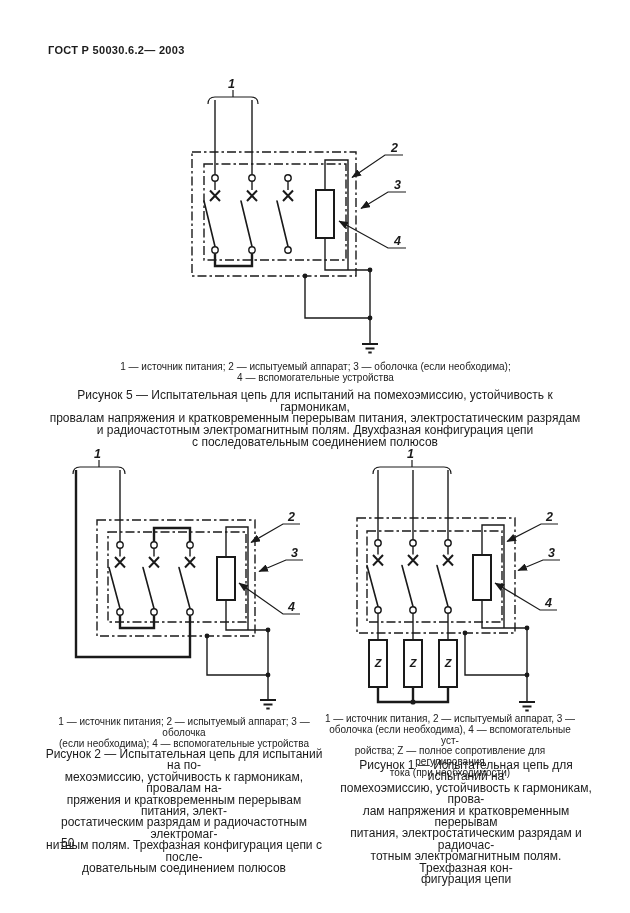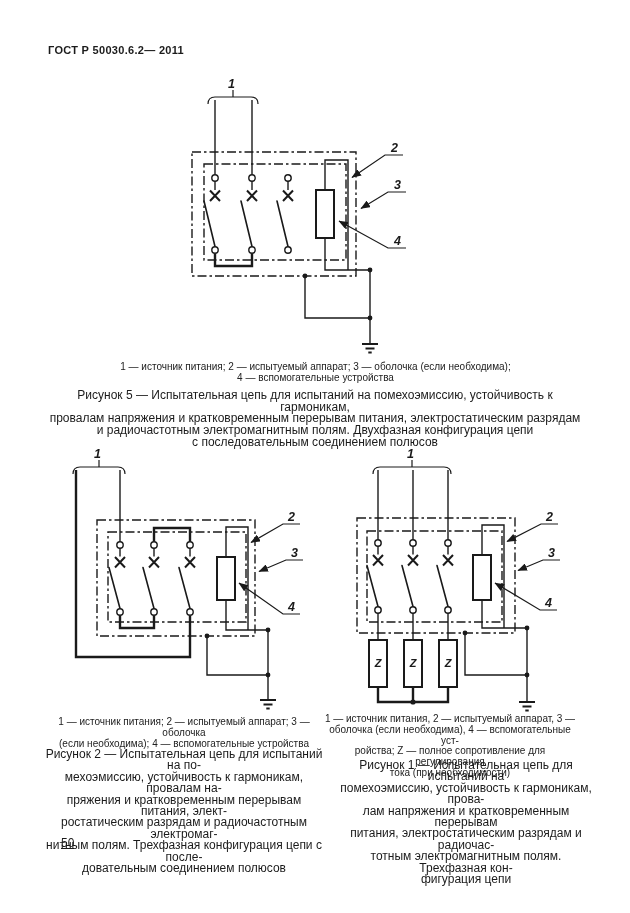--- a/index.html
+++ b/index.html
@@ -23,21 +23,21 @@
   .dot{fill:#1a1a1a;stroke:none;}
   .xm{stroke:#1a1a1a;stroke-width:2;fill:none;}
   .sl{stroke:#1a1a1a;stroke-width:1.6;fill:none;stroke-linecap:round;}
   .dlabel{font:italic bold 12.5px "Liberation Sans",sans-serif;fill:#1a1a1a;}
   .zlabel{font:italic bold 11px "Liberation Sans",sans-serif;fill:#1a1a1a;text-anchor:middle;}
   .gnd{stroke:#1a1a1a;stroke-width:1.8;fill:none;}
 </style>
 </head>
 <body>
 
-<div class="abs hdr">ГОСТ Р 50030.6.2— 2011</div>
+<div class="abs hdr">ГОСТ Р 50030.6.2— 2003</div>
 
 <svg style="left:150px;top:75px" width="270" height="295" viewBox="150 75 270 295">
   <defs>
     <marker id="ahA" markerWidth="8" markerHeight="6.4" refX="7.5" refY="3.2" orient="auto">
       <polygon points="0,0 8,3.2 0,6.4" fill="#1a1a1a"></polygon>
     </marker>
   </defs>
   <g>
     <path class="w thin" d="M208,104 Q208,97 215,97 L251,97 Q258,97 258,104"></path>
     <line class="w thin" x1="233" y1="97" x2="233" y2="90"></line>

